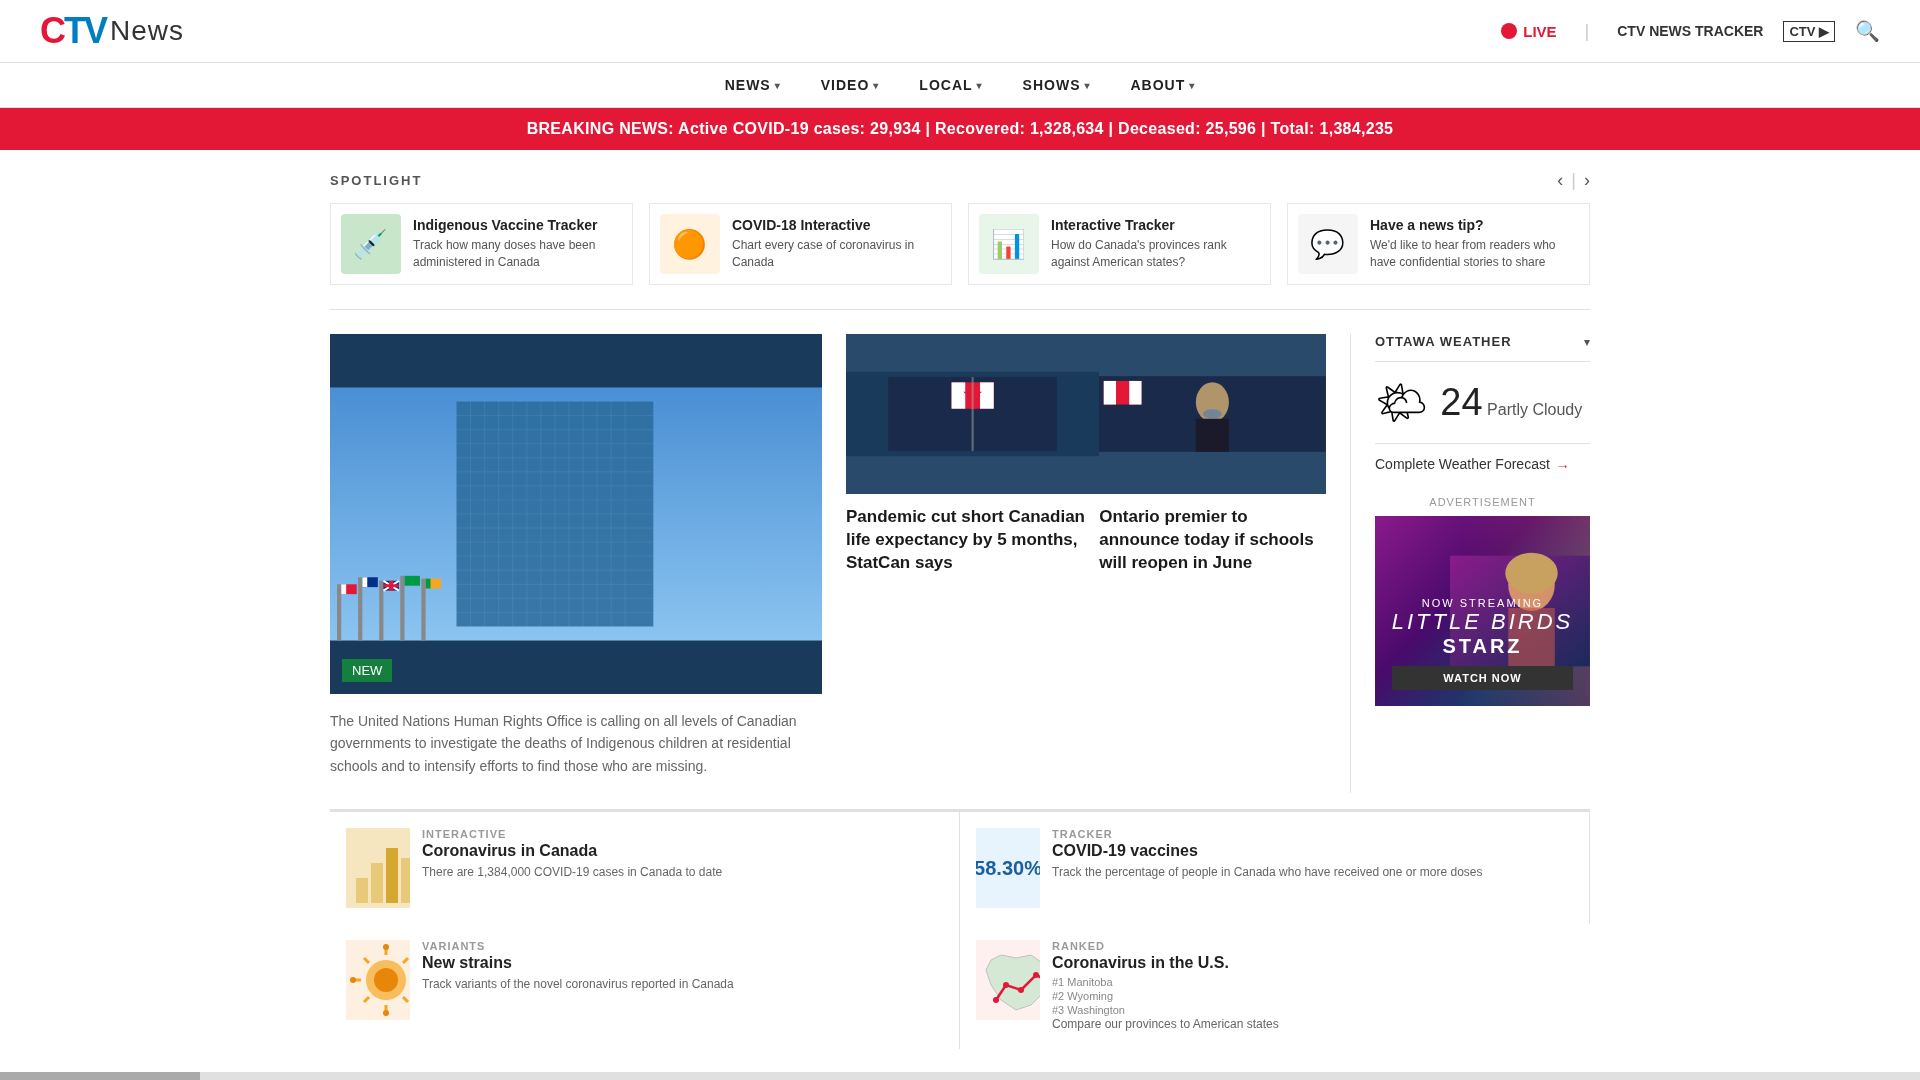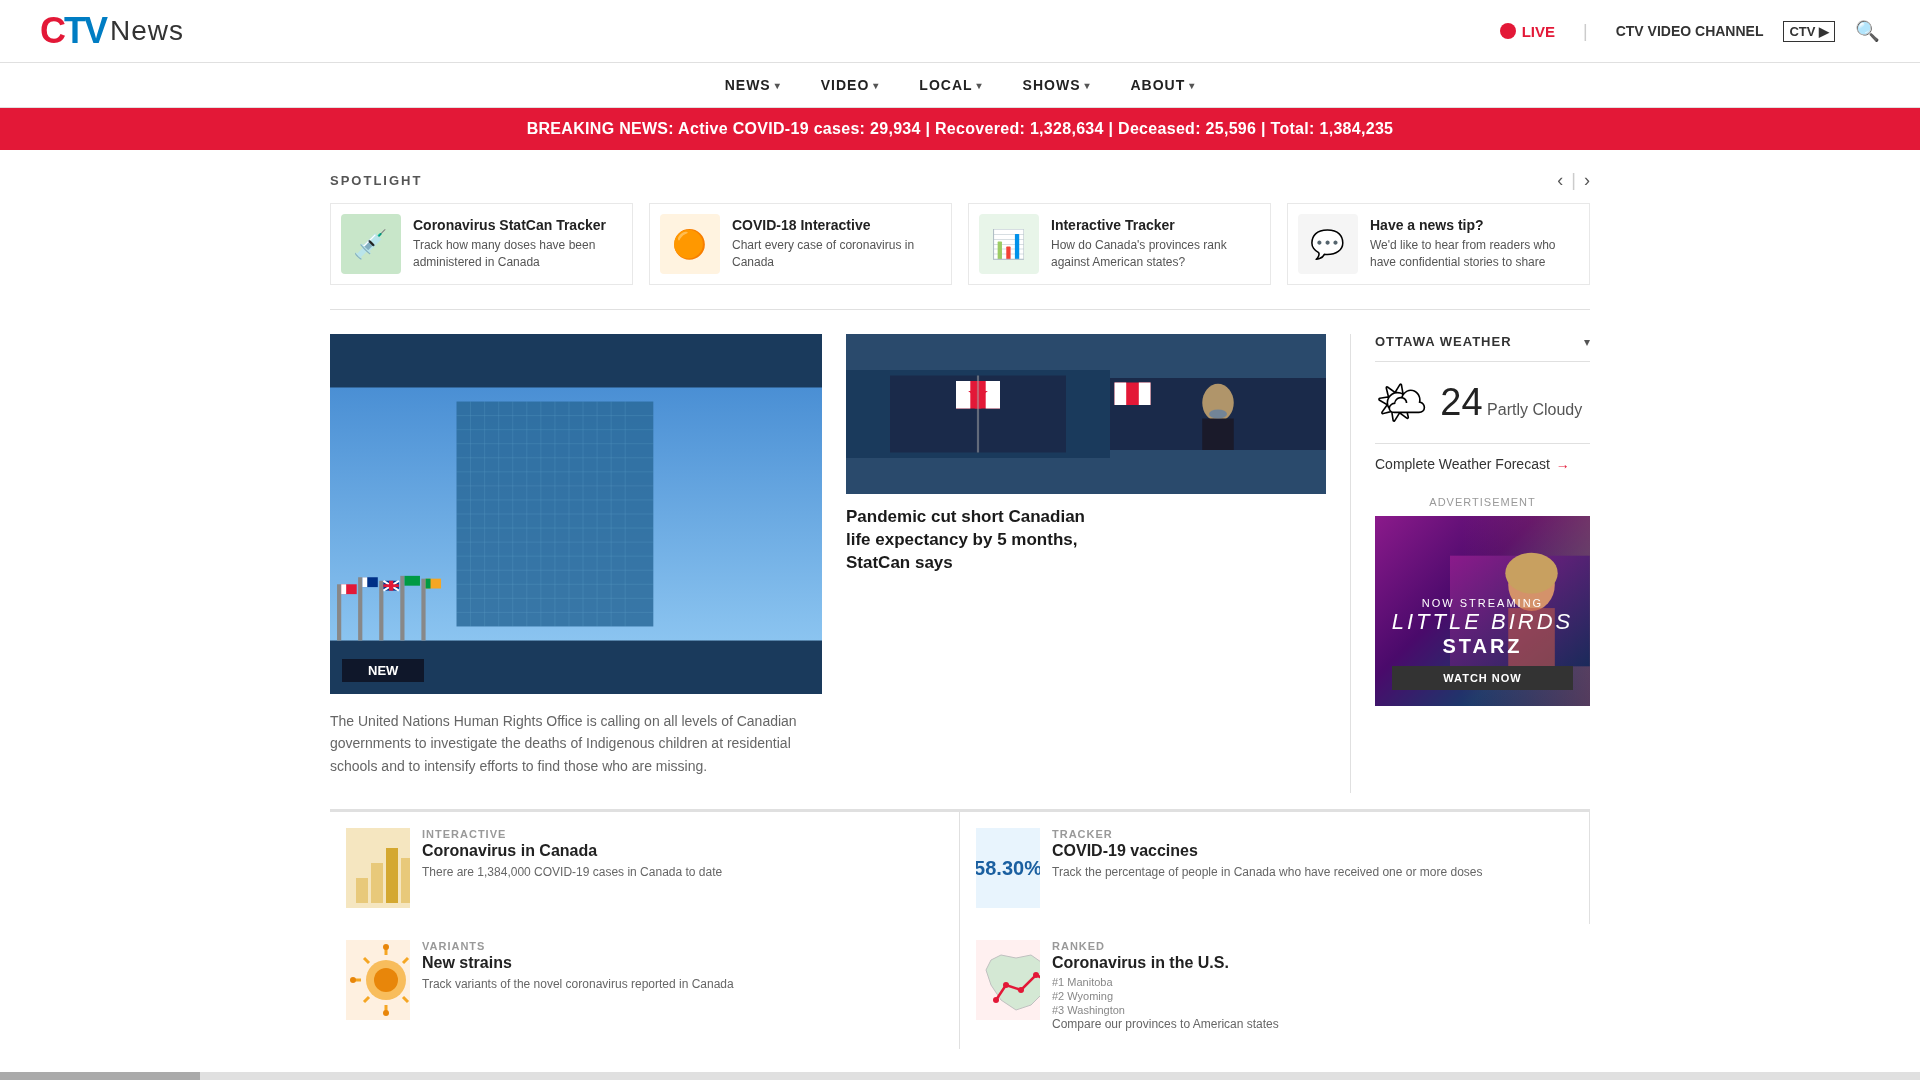--- a/index.html
+++ b/index.html
@@ -199,25 +199,25 @@
       width: 100%;
       height: 360px;
       background: #1a3a5c;
       position: relative;
       overflow: hidden;
     }
     .new-badge {
       position: absolute;
       bottom: 12px;
       left: 12px;
-      background: #0f172a;
+      background: #15803d;
       color: #fff;
       font-size: 13px;
-      font-weight: 700;
-      padding: 4px 26px;
+      font-weight: 400;
+      padding: 4px 10px;
       text-transform: uppercase;
     }
     .main-story-body {
       padding: 16px 0;
     }
     .main-story-title {
       font-size: 30px;
       font-weight: 700;
       color: #1a1a1a;
       line-height: 1.25;
@@ -482,21 +482,21 @@
       <span class="c">C</span><span class="tv">TV</span>
     </span>
     <span class="logo-news">News</span>
   </div>
   <div class="header-right">
     <div class="live-badge">
       <div class="live-dot"></div>
       <span>LIVE</span>
     </div>
     <span class="live-divider">|</span>
-    <span class="ctv-channel">CTV VIDEO CHANNEL</span>
+    <span class="ctv-channel">CTV NEWS TRACKER</span>
     <div class="header-ctv-icon">
       <span class="header-ctv-small">CTV ▶</span>
     </div>
     <span class="search-icon-btn">🔍</span>
   </div>
 </div>
 
 <nav class="nav">
   <div class="nav-item">
     <span>NEWS</span>
@@ -532,21 +532,21 @@
       <span class="spotlight-nav-btn">‹</span>
       <span class="spotlight-nav-divider">|</span>
       <span class="spotlight-nav-btn">›</span>
     </div>
   </div>
 
   <div class="spotlight-cards">
     <div class="spotlight-card">
       <div class="spotlight-card-img vaccine-img">💉</div>
       <div class="spotlight-card-text">
-        <h4>Coronavirus StatCan Tracker</h4>
+        <h4>Indigenous Vaccine Tracker</h4>
         <p>Track how many doses have been administered in Canada</p>
       </div>
     </div>
     <div class="spotlight-card">
       <div class="spotlight-card-img covid-img">🟠</div>
       <div class="spotlight-card-text">
         <h4>COVID-18 Interactive</h4>
         <p>Chart every case of coronavirus in Canada</p>
       </div>
     </div>
@@ -666,20 +666,21 @@
             <ellipse cx="240" cy="55" rx="35" ry="42" fill="#b0956a"></ellipse>
             <rect x="205" y="90" width="70" height="70" fill="#1a1a2a"></rect>
 
             <rect x="10" y="10" width="80" height="50" fill="#E31837"></rect>
             <rect x="10" y="10" width="26" height="50" fill="#fff"></rect>
             <rect x="64" y="10" width="26" height="50" fill="#fff"></rect>
 
             <ellipse cx="240" cy="80" rx="20" ry="10" fill="#4a7ab5" opacity="0.6"></ellipse>
           </svg>
         </div>
+        <h3 class="side-story-title">Ontario premier to announce today if schools will reopen in June</h3>
       </div>
     </div>
 
     <div class="weather-widget">
       <div class="weather-header">
         <span class="weather-title">OTTAWA WEATHER</span>
         <span class="weather-chevron">▾</span>
       </div>
       <div class="weather-main">
         <span class="weather-icon">🌤</span>

